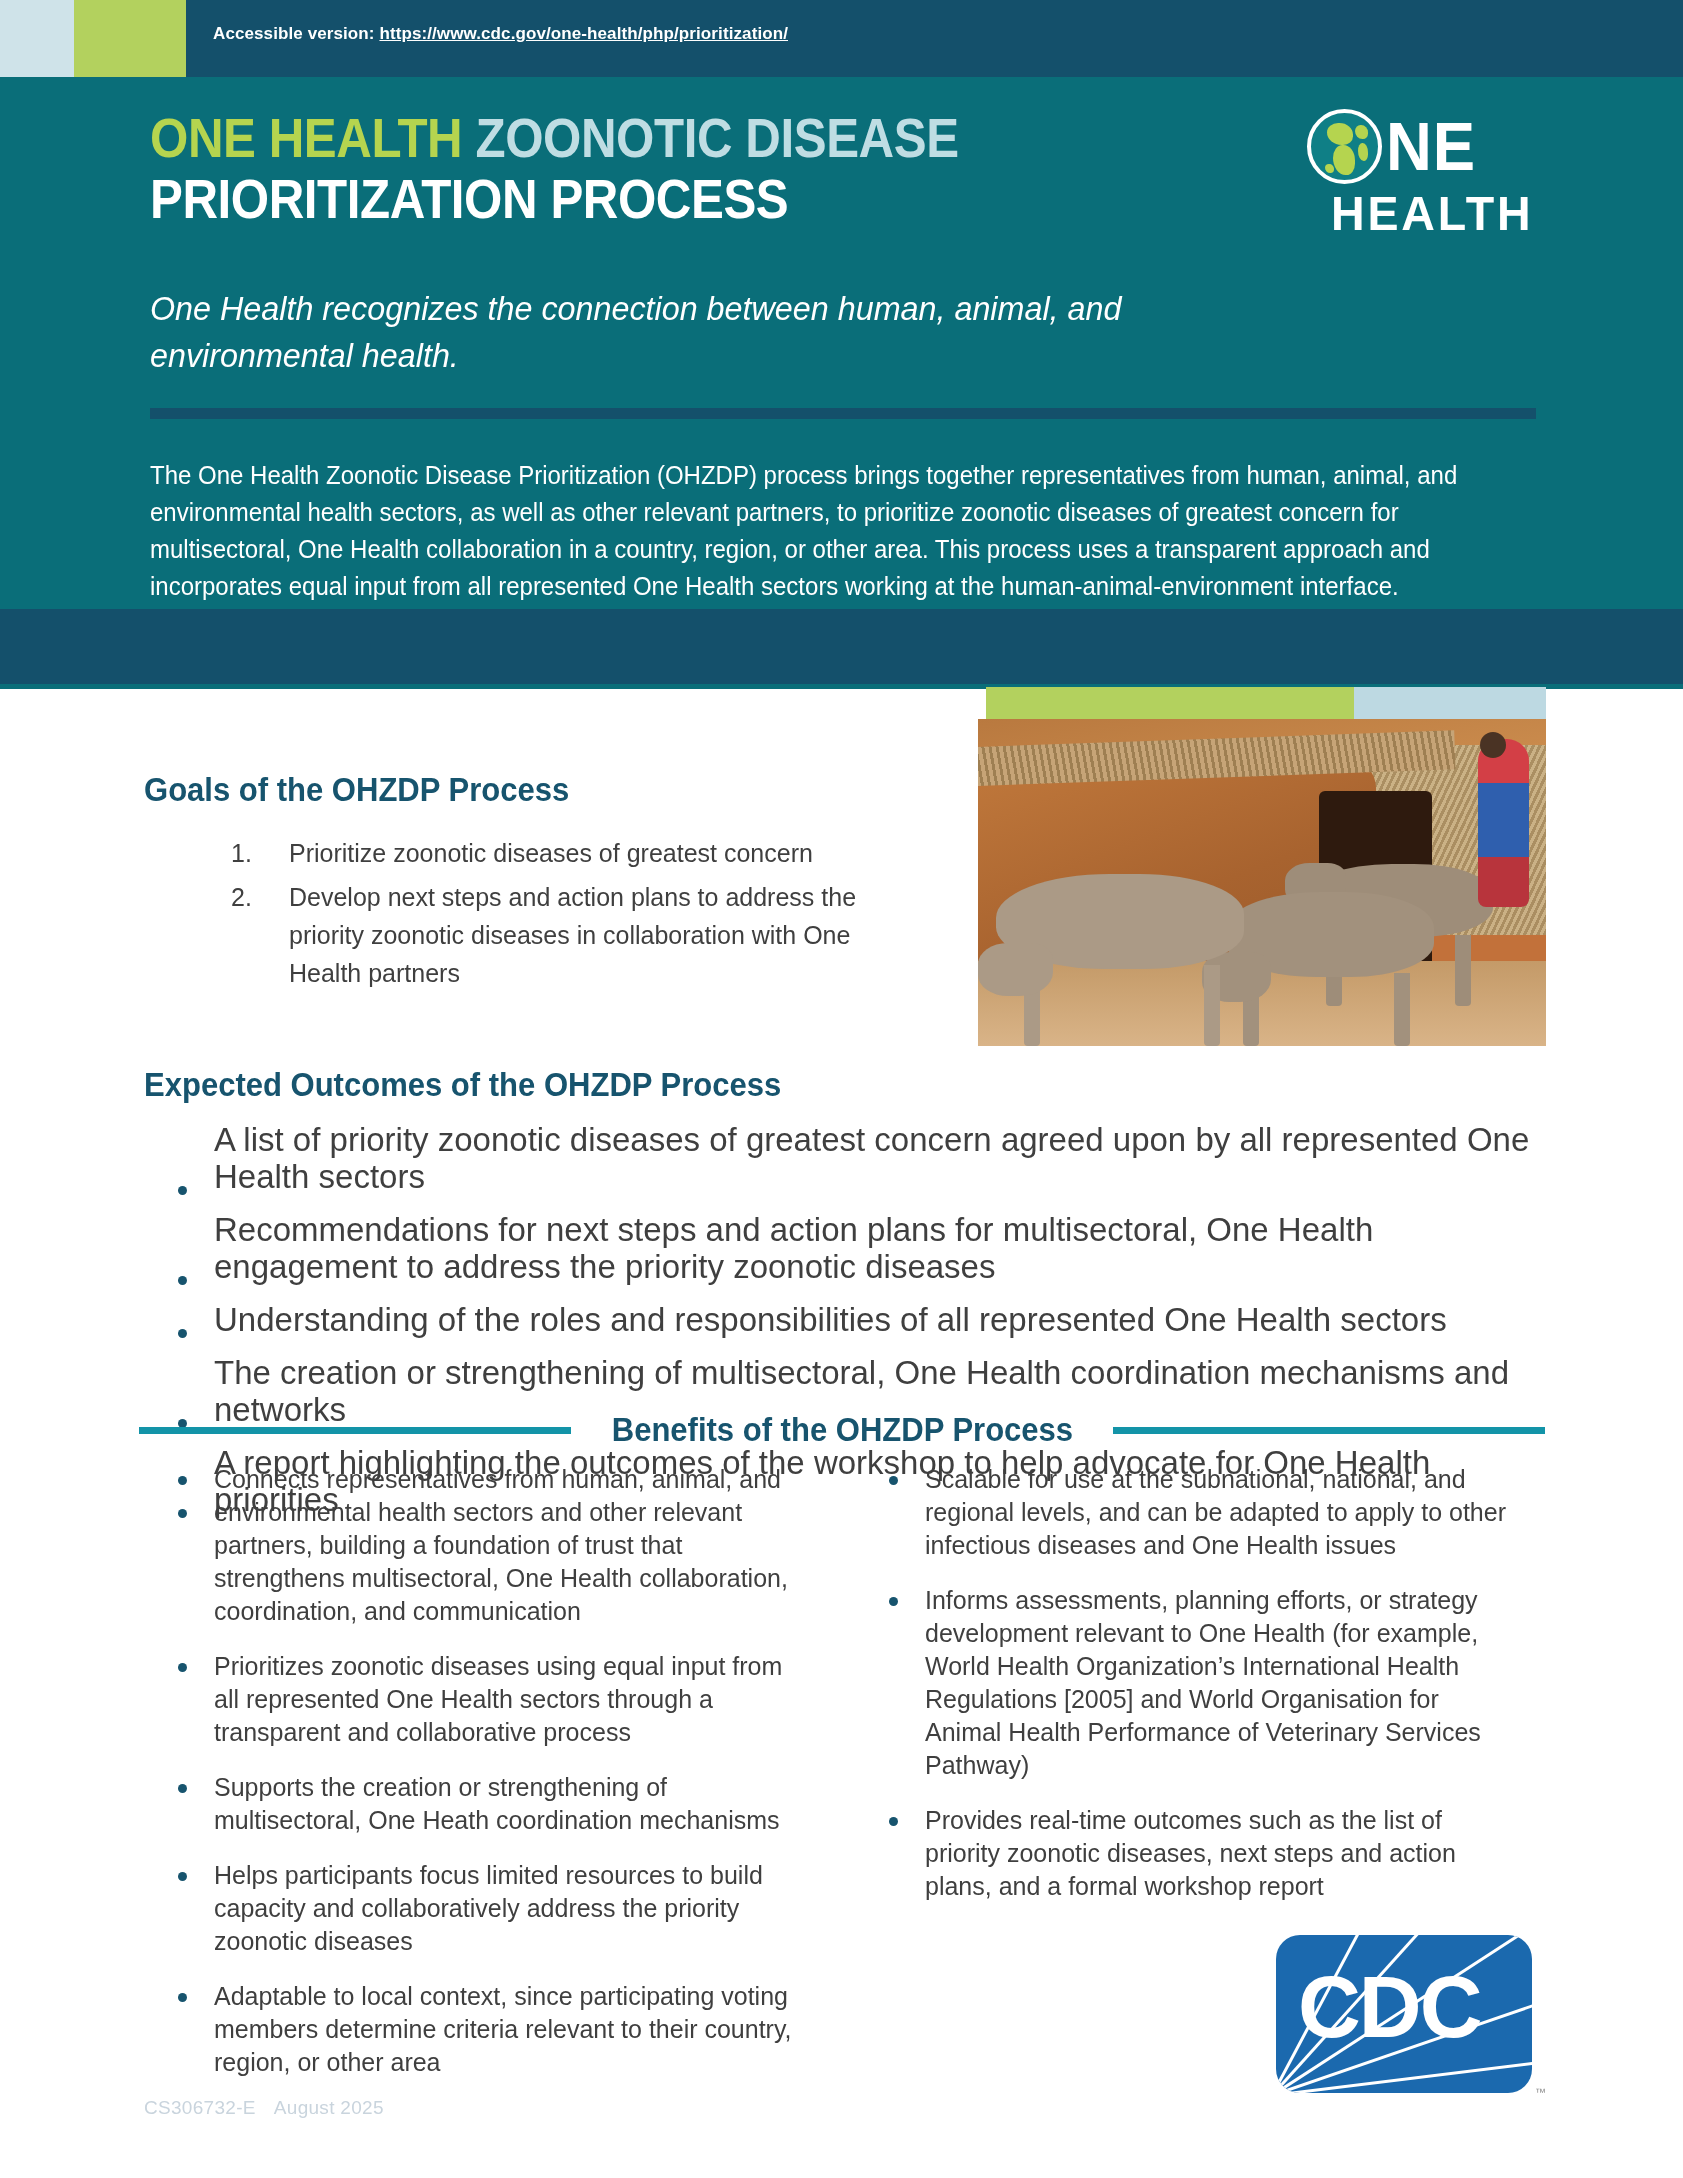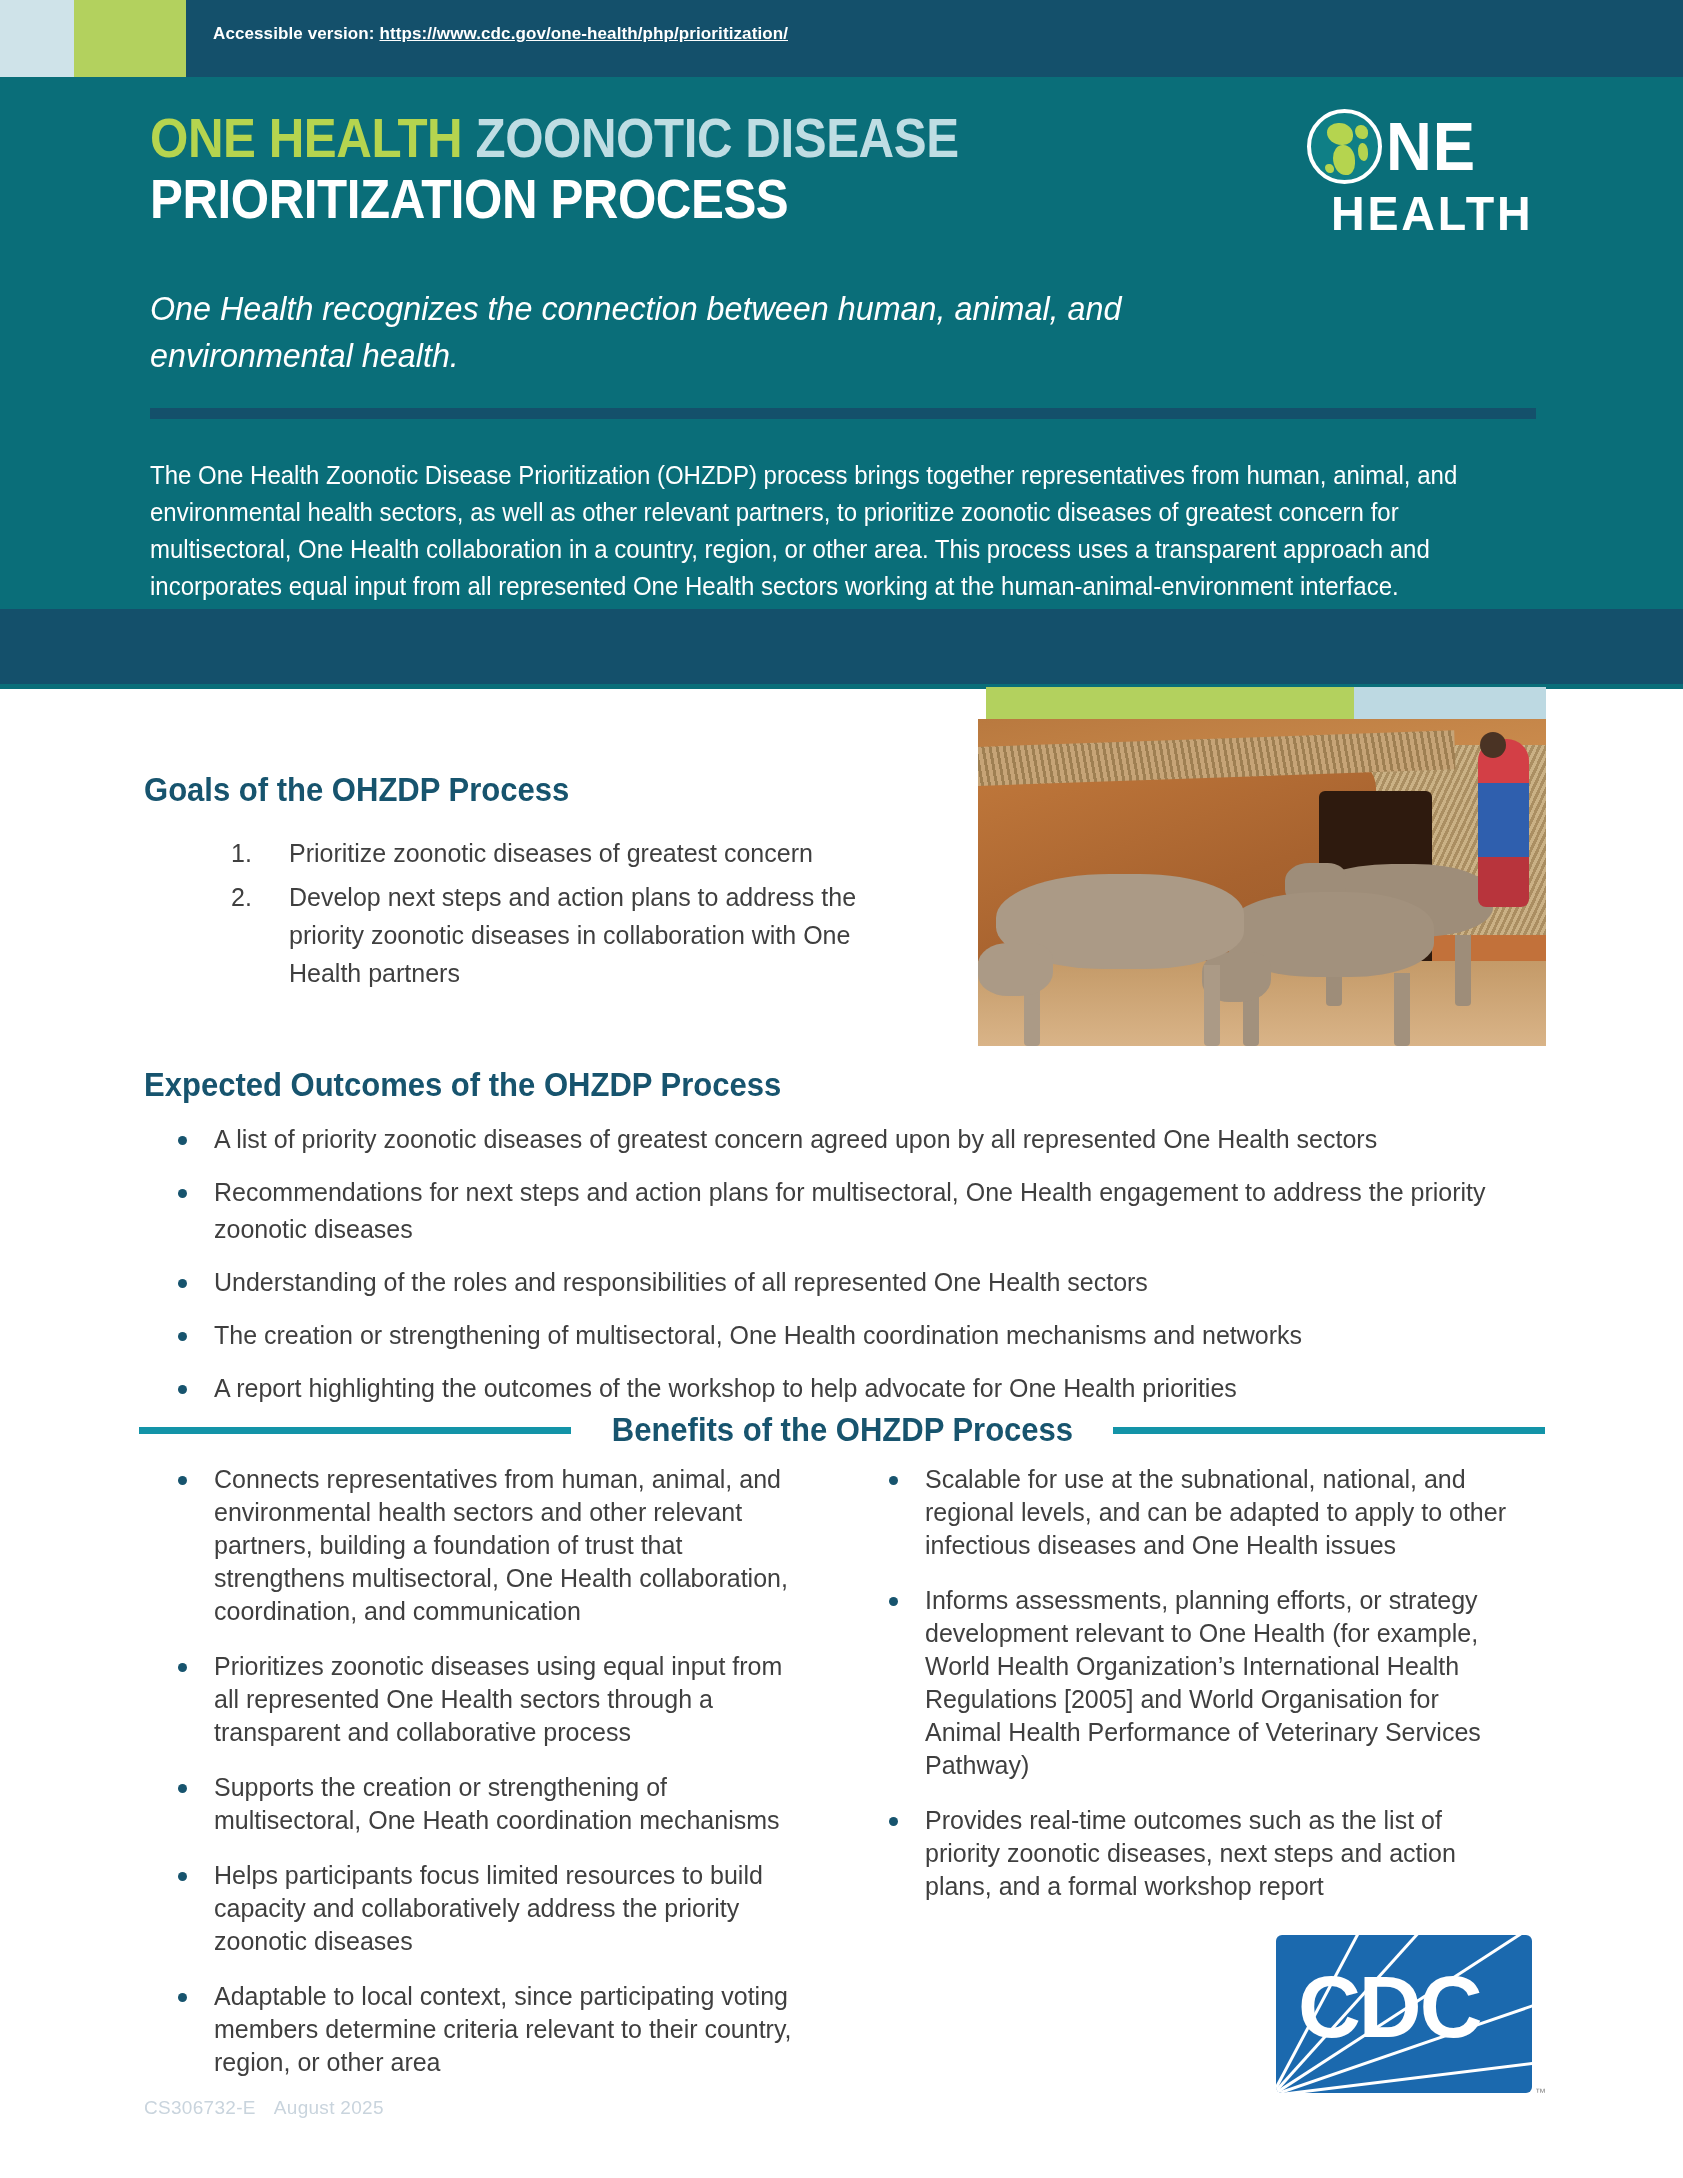--- a/index.html
+++ b/index.html
@@ -344,22 +344,22 @@
     left: 144px;
   }
   .eo-list {
     position: absolute;
     top: 1121px;
     left: 178px;
     width: 1366px;
   }
   .bullet-row {
     display: flex;
-    align-items: flex-start;
-    font-size: 25px;
+    align-items: flex-end;
+    font-size: 33px;
     line-height: 37px;
     color: #3f3f3f;
     margin-bottom: 16px;
   }
   .dot {
     flex: 0 0 auto;
     width: 9px; height: 9px;
     border-radius: 50%;
     background: #17546e;
     margin-top: 15px;
@@ -421,21 +421,21 @@
   .ben-row .txt { flex: 1 1 auto; }
 
   
   .cdc-logo {
     position: absolute;
     top: 1935px;
     left: 1276px;
     width: 256px;
     height: 158px;
     background: #1b69ae;
-    border-radius: 6px;
+    border-radius: 24px;
     overflow: hidden;
   }
   .cdc-ray {
     position: absolute;
     background: #ffffff;
     height: 3px;
     transform-origin: 0 50%;
     left: -4px;
     bottom: -4px;
     width: 416px;

